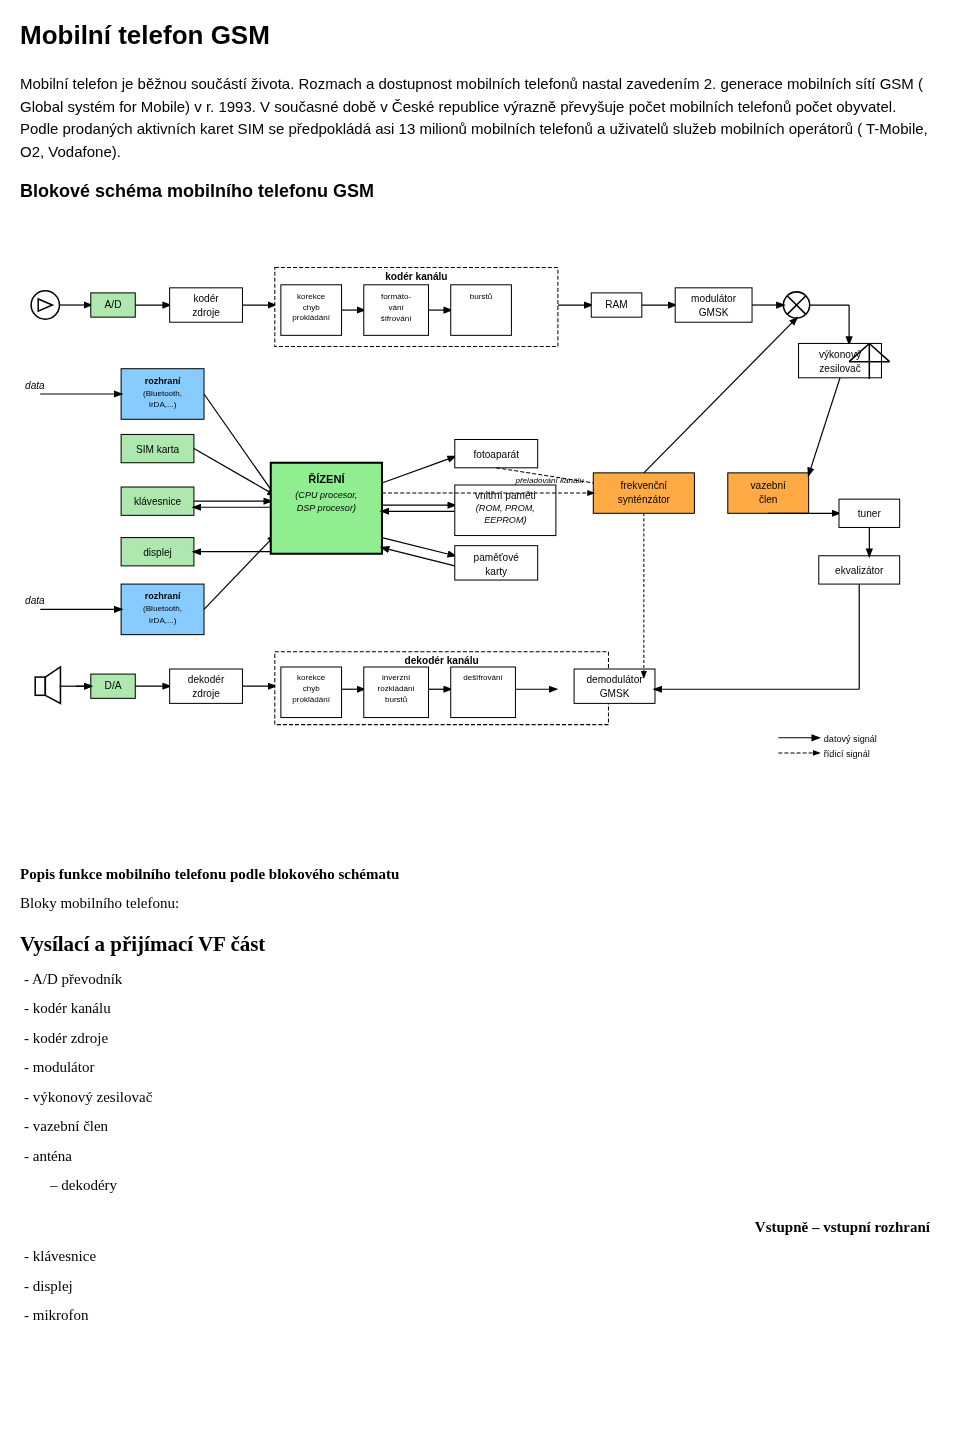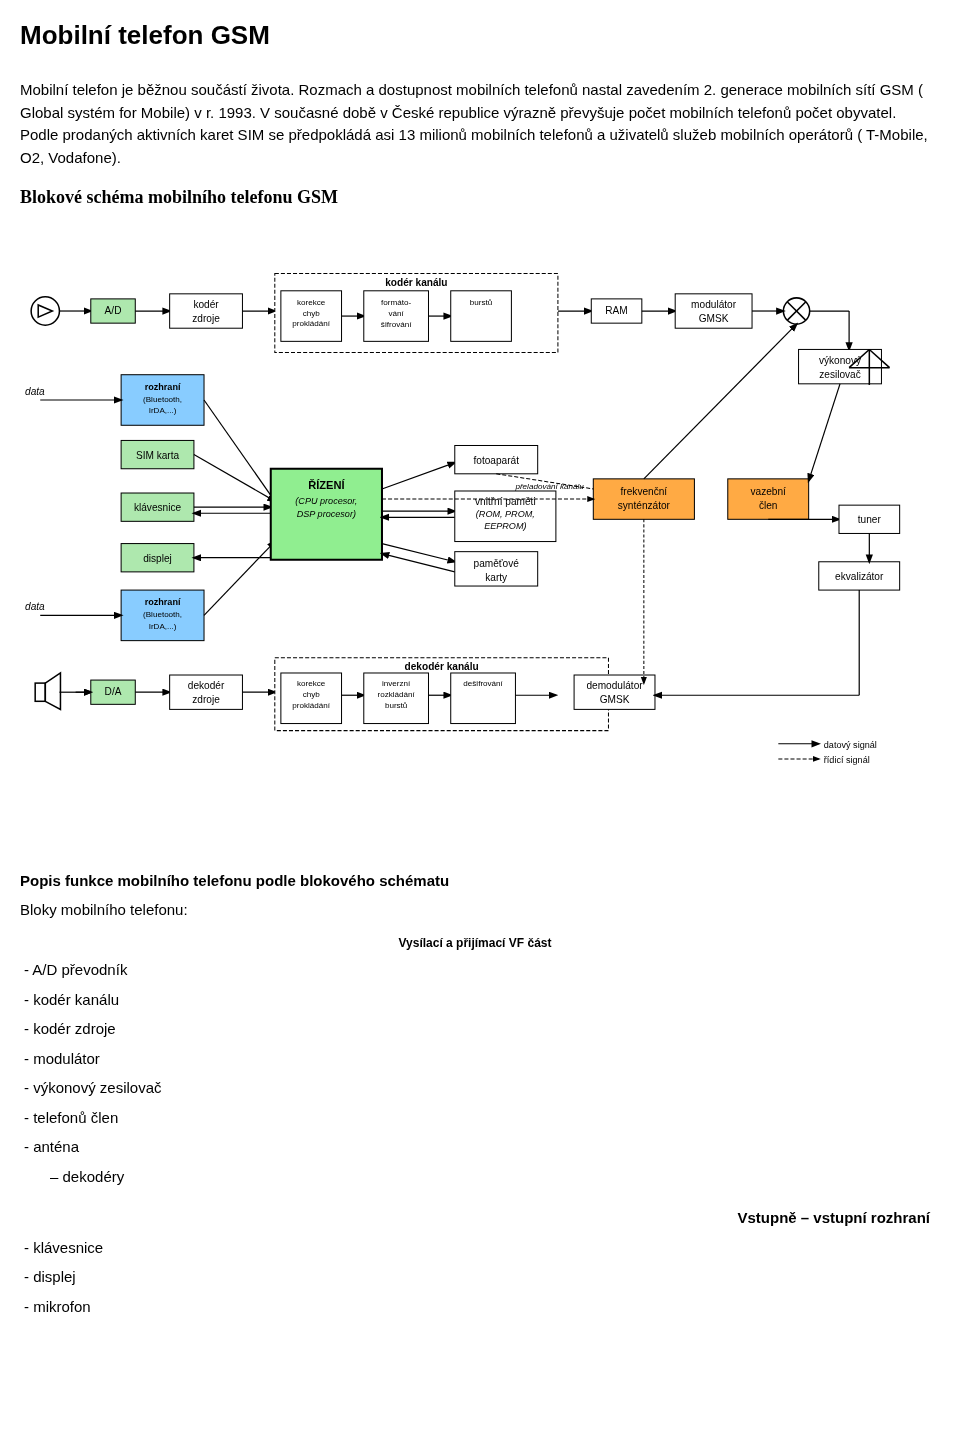--- a/index.html
+++ b/index.html
@@ -7,55 +7,54 @@
       font-family: Arial, sans-serif;
       font-size: 15px;
       background: #fff;
       color: #000;
       width: 960px;
       padding: 20px 30px 30px 20px;
     }
     h1 {
       font-size: 26px;
       font-weight: bold;
-      margin-bottom: 28px;
+      margin-bottom: 22px;
     }
     .intro-text {
       margin-bottom: 8px;
       line-height: 1.5;
       margin-top: 9px;
     }
     h2 {
       font-size: 18px;
       font-weight: bold;
       margin: 18px 0 10px 0;
-      font-family: Liberation Serif, serif;
     }
     .diagram-container {
       width: 100%;
       margin: 10px 0 20px 0;
       position: relative;
     }
     .diagram-container svg {
       width: 100%;
       height: auto;
     }
     .description-section {
       line-height: 1.7;
+      font-family: Liberation Serif, serif;
     }
     .description-section p {
       margin-bottom: 4px;
     }
     .bold { font-weight: bold; }
     .section-title {
       font-weight: bold;
-      font-size: 12px;
+      font-size: 21px;
       margin-top: 10px;
       margin-bottom: 2px;
-      text-align: center;
     }
     .list-item {
       margin-left: 4px;
     }
     .indent {
       margin-left: 30px;
     }
     .vstupne-title {
       font-weight: bold;
       margin-top: 16px;
@@ -302,21 +301,21 @@
 
 <div class="description-section">
   <p><span class="bold">Popis funkce mobilního telefonu podle blokového schématu</span></p>
   <p>Bloky mobilního telefonu:</p>
   <p class="section-title">Vysílací a přijímací VF část</p>
   <p class="list-item">- A/D převodník</p>
   <p class="list-item">- kodér kanálu</p>
   <p class="list-item">- kodér zdroje</p>
   <p class="list-item">- modulátor</p>
   <p class="list-item">- výkonový zesilovač</p>
-  <p class="list-item">- telefonů člen</p>
+  <p class="list-item">- vazební člen</p>
   <p class="list-item">- anténa</p>
   <p class="list-item indent">– dekodéry</p>
 
   <p class="vstupne-title">Vstupně – vstupní rozhraní</p>
   <p class="list-item">- klávesnice</p>
   <p class="list-item">- displej</p>
   <p class="list-item">- mikrofon</p>
 </div>
 
 </body></html>

